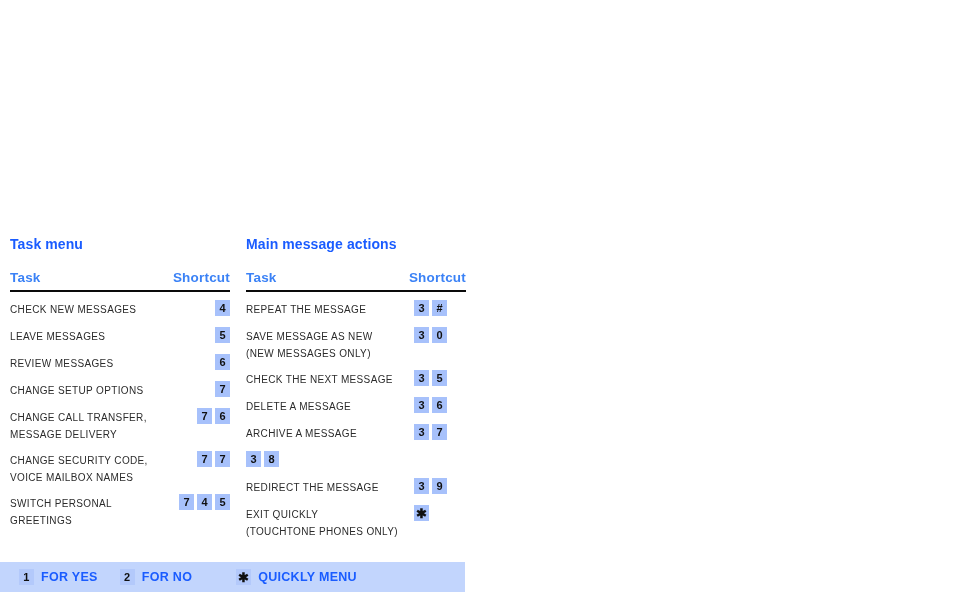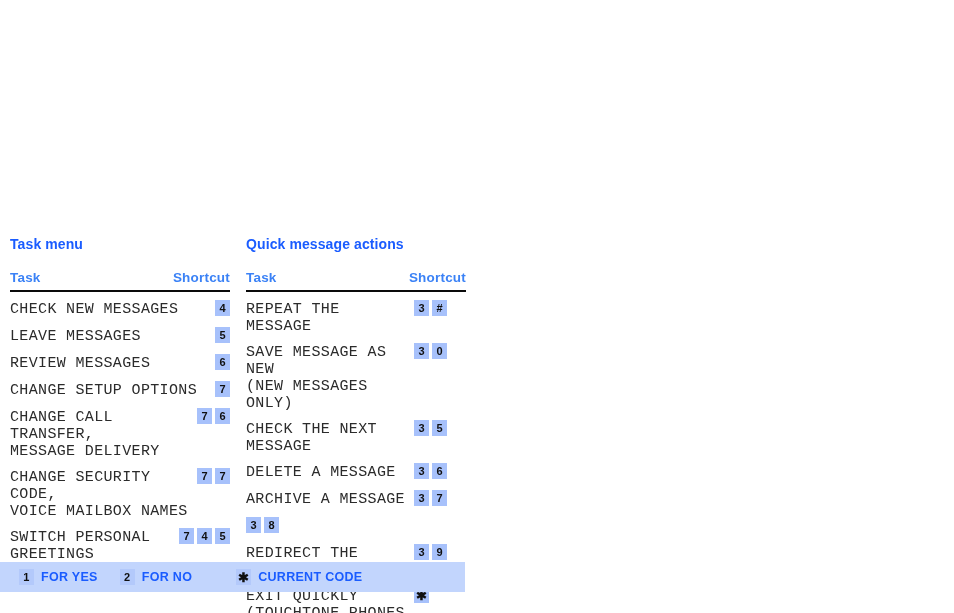--- a/index.html
+++ b/index.html
@@ -54,22 +54,22 @@
 
   .row {
     display: flex;
     align-items: flex-start;
     margin-bottom: 8px;
     min-height: 19px;
   }
   .row-task {
     flex: 1 1 auto;
     color: #2b2b2b;
-    font-size: 15px;
-    font-family: Liberation Mono, monospace;
+    font-size: 10px;
+    font-family: Liberation Sans, sans-serif;
     font-stretch: condensed;
     letter-spacing: 0.35px;
     line-height: 17px;
     text-transform: uppercase;
     padding-top: 1px;
   }
   .row-task .line2 { display: block; }
 
   .keys {
     flex: 0 0 auto;
@@ -188,21 +188,21 @@
         <div class="keys">
           <span class="key">7</span>
           <span class="key">4</span>
           <span class="key">5</span>
         </div>
       </div>
     </div>
 </section>
 
 <section class="card" id="col-quick">
-  <h2 class="col-title">Quick message actions</h2>
+  <h2 class="col-title">Main message actions</h2>
   <div class="head-row">
     <span class="head-task">Task</span>
     <span class="head-short">Shortcut</span>
   </div>
   <div class="rows">
       <div class="row">
         <div class="row-task">REPEAT THE MESSAGE</div>
         <div class="keys">
           <span class="key">3</span>
           <span class="key">#</span>
@@ -262,15 +262,15 @@
     <div class="foot-item" id="foot-yes">
       <span class="foot-key">1</span>
       <span>FOR YES</span>
     </div>
     <div class="foot-item" id="foot-no">
       <span class="foot-key">2</span>
       <span>FOR NO</span>
     </div>
     <div class="foot-item" id="foot-current">
       <span class="foot-key star">✱</span>
-      <span>CURRENT CODE</span>
+      <span>QUICKLY MENU</span>
     </div>
   </div>
 
 </body></html>

